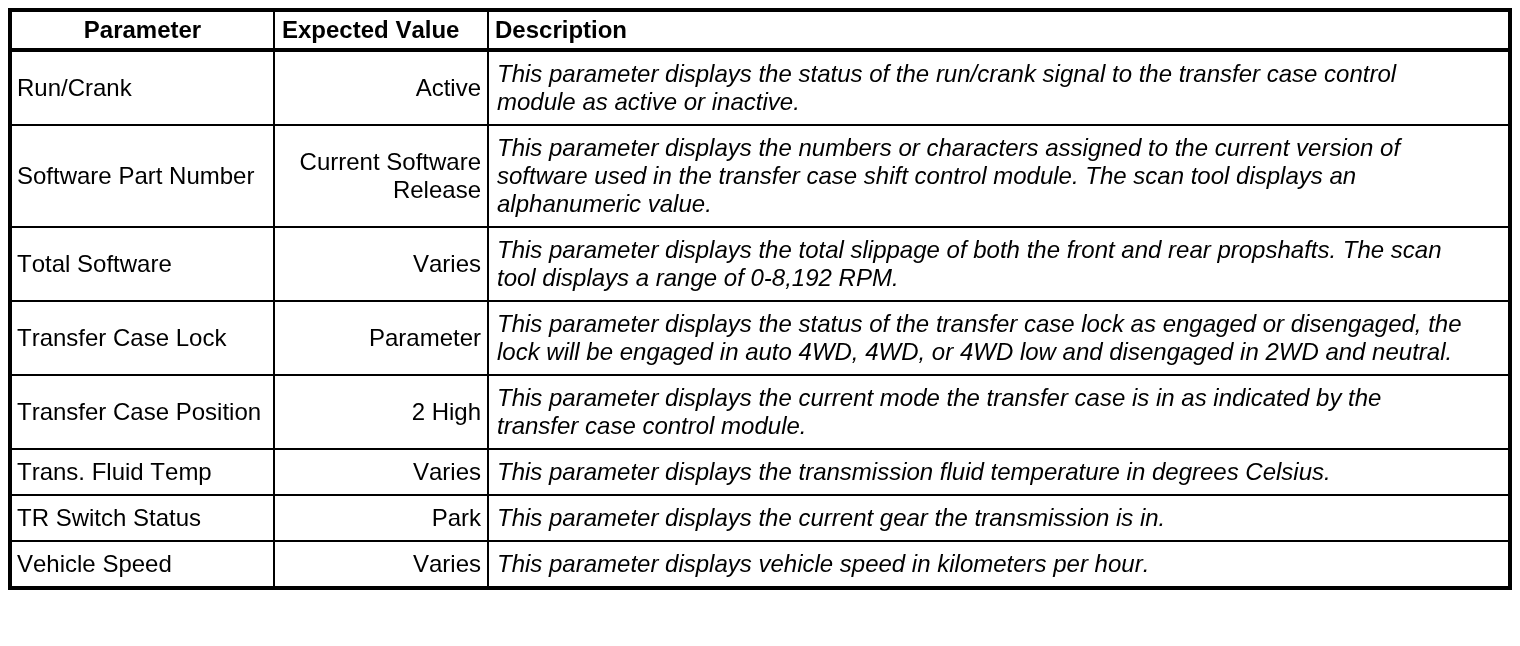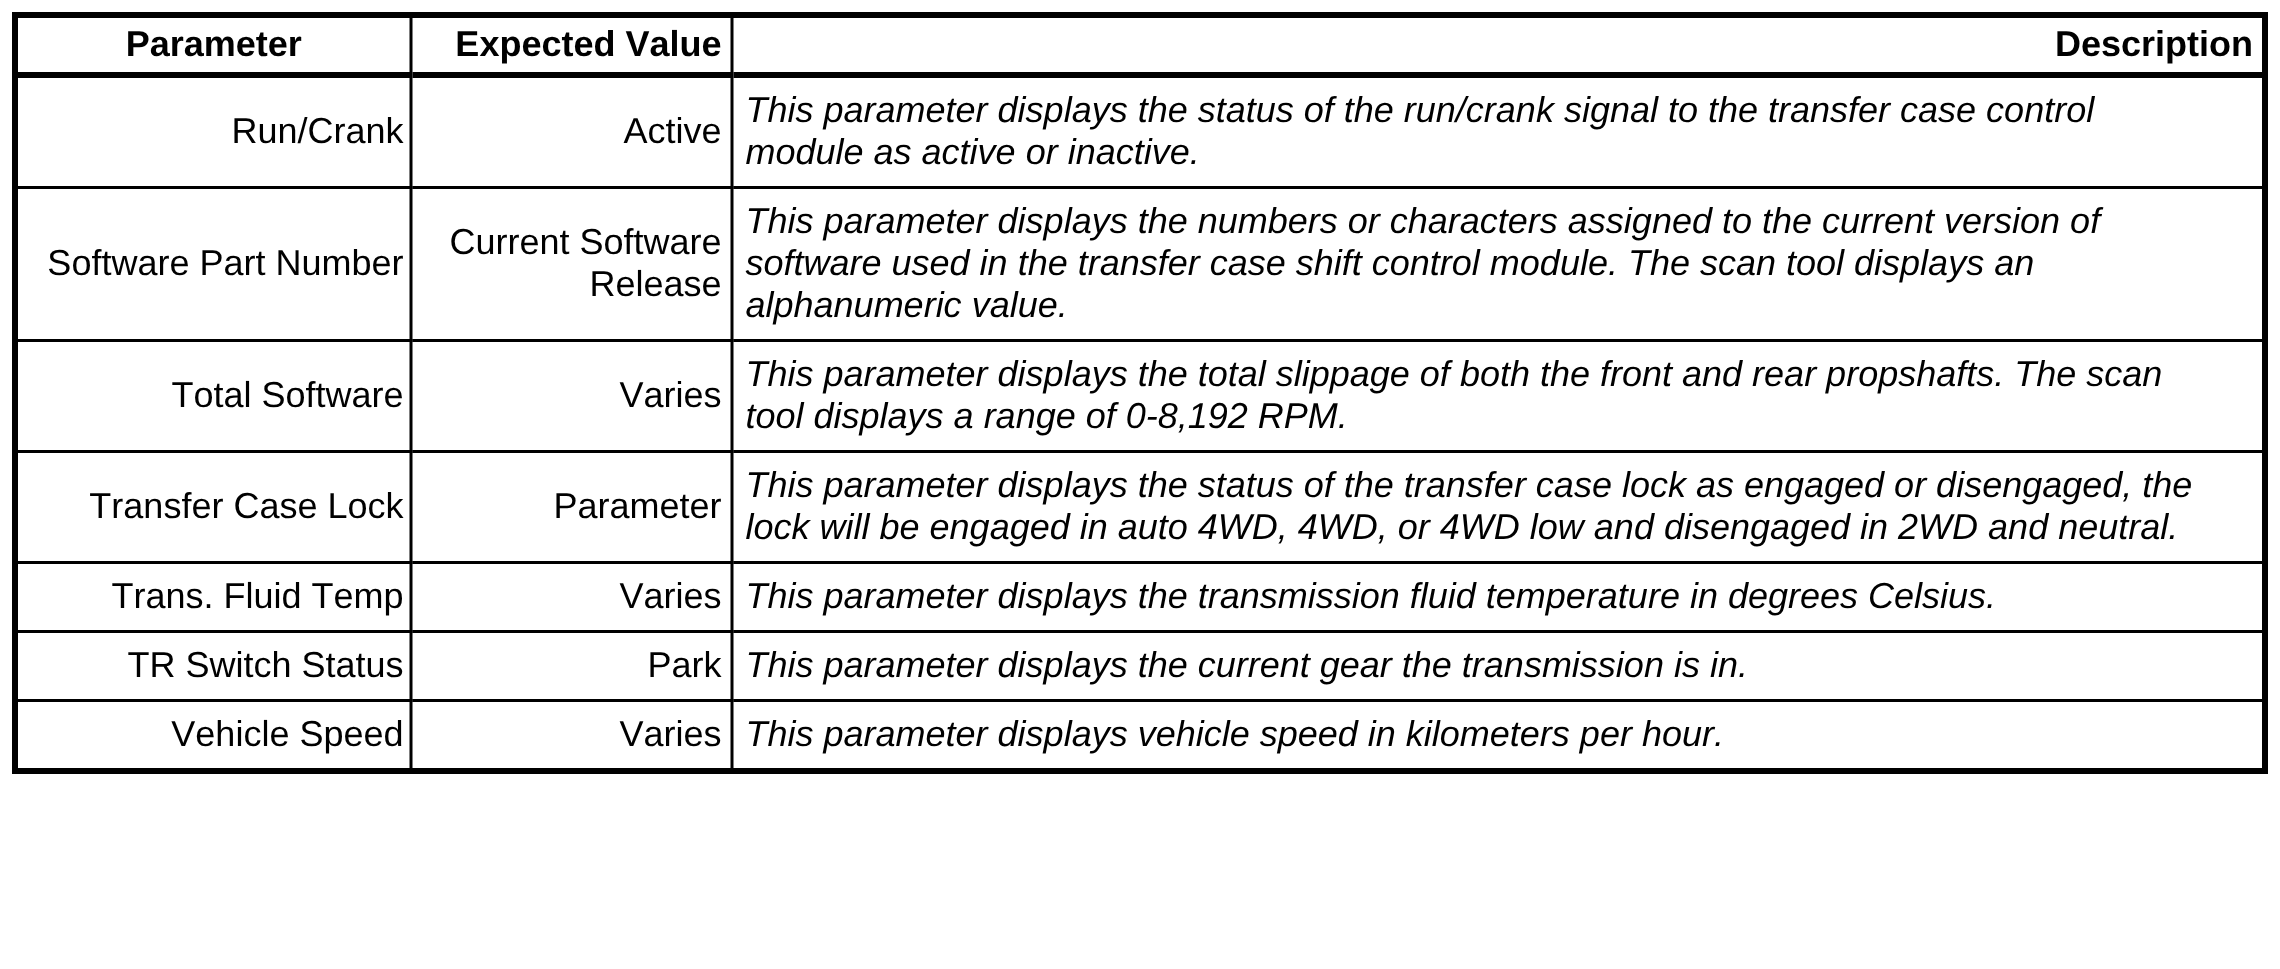--- a/index.html
+++ b/index.html
@@ -40,29 +40,29 @@
   }
   thead th {
     border-bottom: 4px solid #000000;
     font-weight: bold;
     font-size: 24px;
     line-height: 28px;
     padding: 4px 6px;
     background: #ffffff;
   }
   th.th-param    { }
-  th.th-expected { text-align: right; padding-left: 7px; }
-  th.th-desc     { text-align: right; }
+  th.th-expected { text-align: left; padding-left: 7px; }
+  th.th-desc     { text-align: left; }
 
   tbody td {
     font-size: 24px;
     line-height: 28px;
     text-align: left;
   }
-  td.cell-parameter      { padding: 8px 4px 8px 5px; text-align: right; }
+  td.cell-parameter      { padding: 8px 4px 8px 5px; }
   td.cell-expected-value { padding: 8px 6px 8px 7px; text-align: right; }
   td.cell-description    { padding: 8px 42px 8px 8px; font-style: italic; }
 </style>
 </head>
 <body>
 
 <div class="page">
   <table class="params">
     <colgroup>
       <col class="c-param">
@@ -91,20 +91,25 @@
           <td class="cell-parameter">Total Software</td>
           <td class="cell-expected-value">Varies</td>
           <td class="cell-description">This parameter displays the total slippage of both the front and rear propshafts. The scan tool displays a range of 0-8,192 RPM.</td>
         </tr>
         <tr>
           <td class="cell-parameter">Transfer Case Lock</td>
           <td class="cell-expected-value">Parameter</td>
           <td class="cell-description">This parameter displays the status of the transfer case lock as engaged or disengaged, the lock will be engaged in auto 4WD, 4WD, or 4WD low and disengaged in 2WD and neutral.</td>
         </tr>
         <tr>
+          <td class="cell-parameter">Transfer Case Position</td>
+          <td class="cell-expected-value">2 High</td>
+          <td class="cell-description">This parameter displays the current mode the transfer case is in as indicated by the transfer case control module.</td>
+        </tr>
+        <tr>
           <td class="cell-parameter">Trans. Fluid Temp</td>
           <td class="cell-expected-value">Varies</td>
           <td class="cell-description">This parameter displays the transmission fluid temperature in degrees Celsius.</td>
         </tr>
         <tr>
           <td class="cell-parameter">TR Switch Status</td>
           <td class="cell-expected-value">Park</td>
           <td class="cell-description">This parameter displays the current gear the transmission is in.</td>
         </tr>
         <tr>

